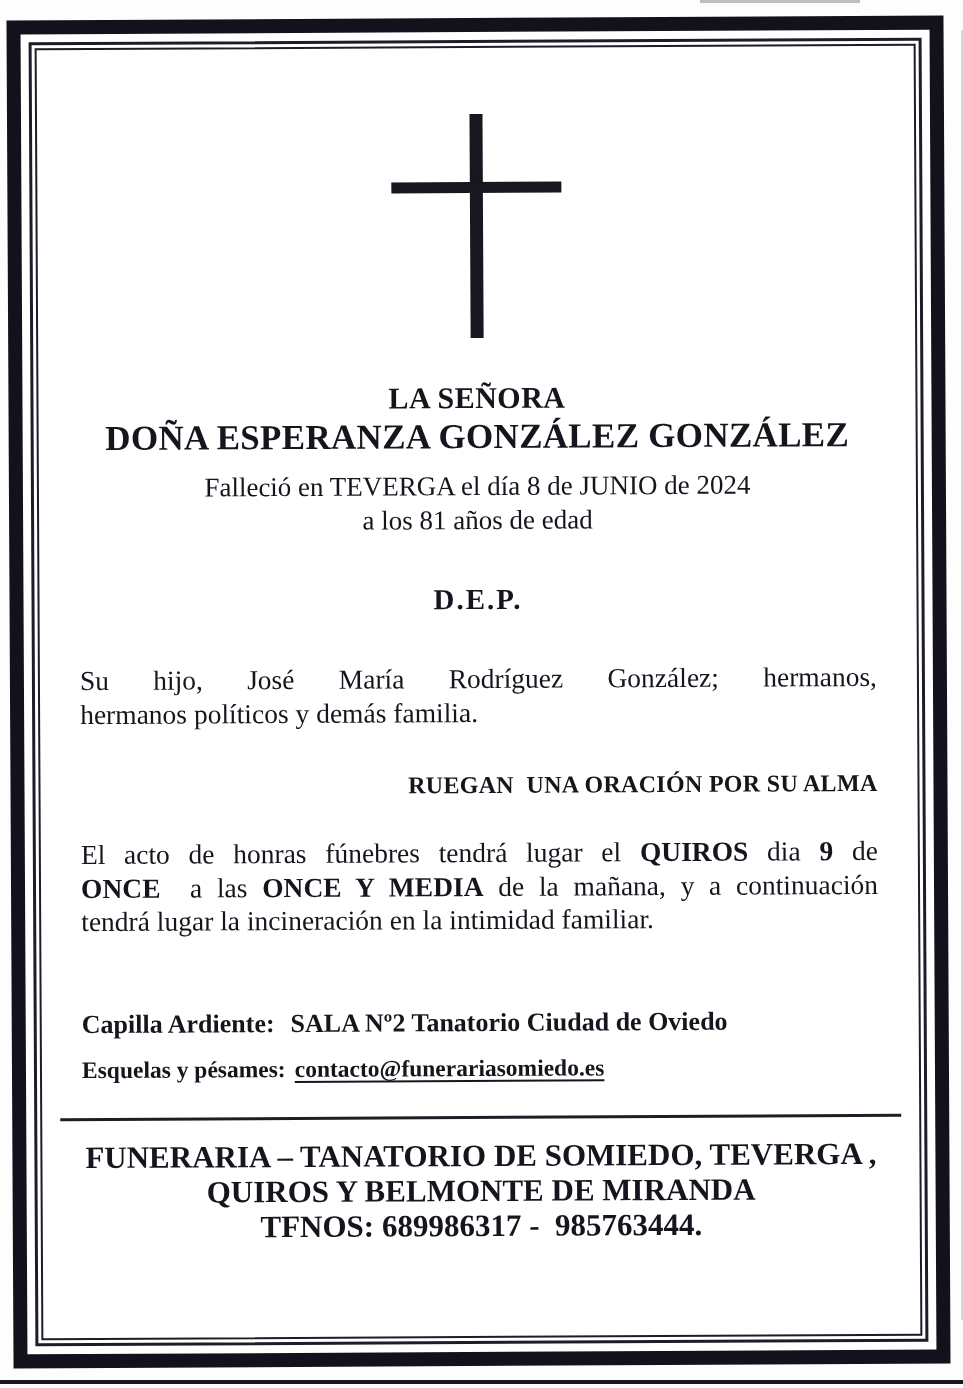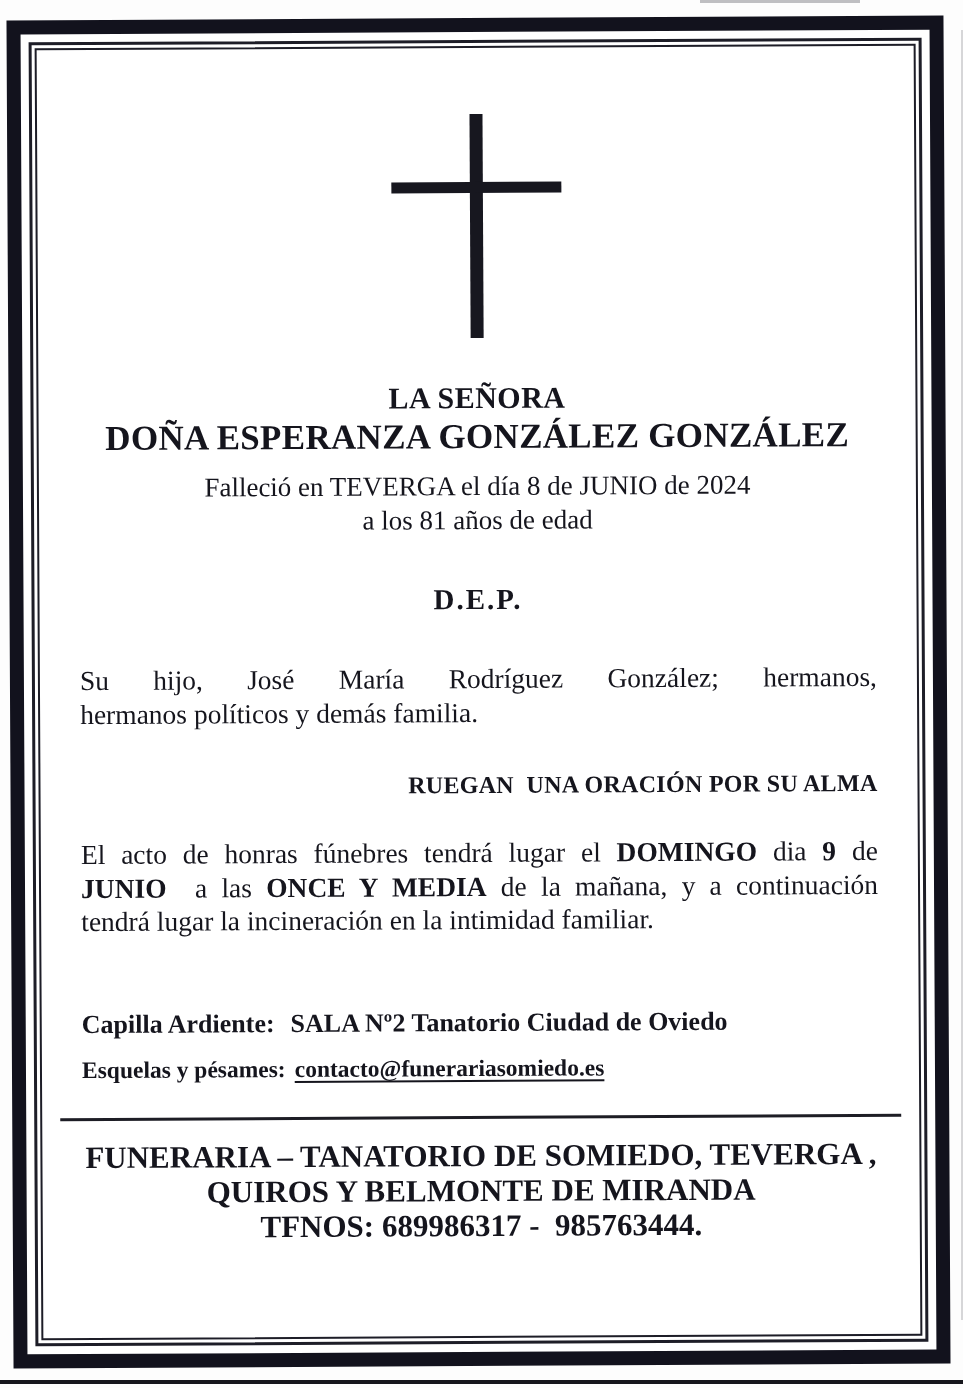--- a/index.html
+++ b/index.html
@@ -217,22 +217,22 @@
           <div class="dep">D.E.P.</div>
 
           <p class="family">
             <span class="jline">Su hijo, José María Rodríguez González; hermanos,</span>
             <span class="lline">hermanos políticos y demás familia.</span>
           </p>
 
           <div class="prayer">RUEGAN  UNA ORACIÓN POR SU ALMA</div>
 
           <p class="service">
-            <span class="jline"><span>El acto de honras fúnebres tendrá lugar el </span><b>DOMINGO</b><span> dia </span><b>9</b><span> de</span></span>
-            <span class="jline"><b>JUNIO</b><span>  a las </span><b>ONCE Y MEDIA</b><span> de la mañana, y a continuación</span></span>
+            <span class="jline"><span>El acto de honras fúnebres tendrá lugar el </span><b>QUIROS</b><span> dia </span><b>9</b><span> de</span></span>
+            <span class="jline"><b>ONCE</b><span>  a las </span><b>ONCE Y MEDIA</b><span> de la mañana, y a continuación</span></span>
             <span class="lline">tendrá lugar la incineración en la intimidad familiar.</span>
           </p>
 
           <div class="chapel">
             <span>Capilla Ardiente:</span><span class="chapel-value">SALA Nº2 Tanatorio Ciudad de Oviedo</span>
           </div>
 
           <div class="condolences">
             <span>Esquelas y pésames:</span><span class="condolences-email">contacto@funerariasomiedo.es</span>
           </div>

